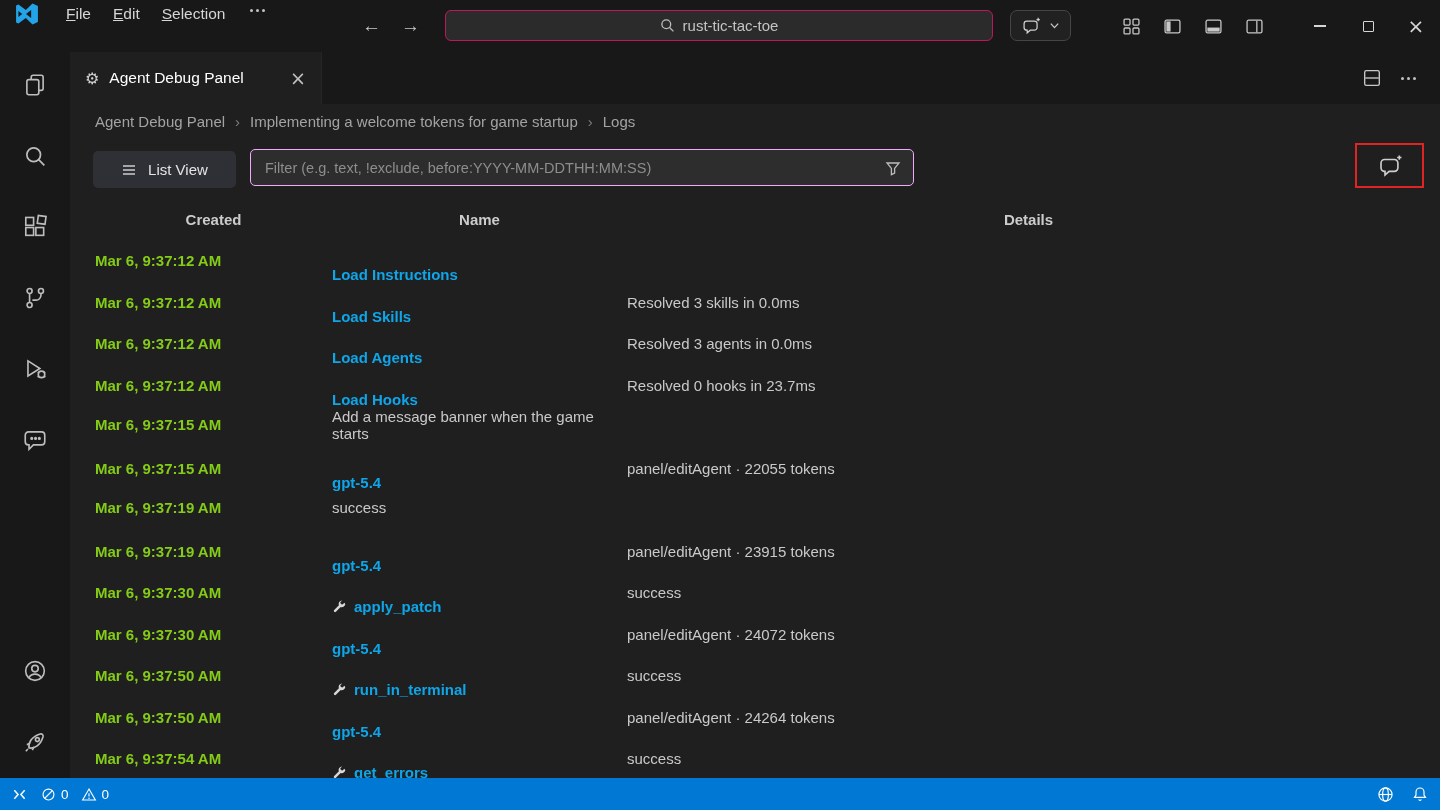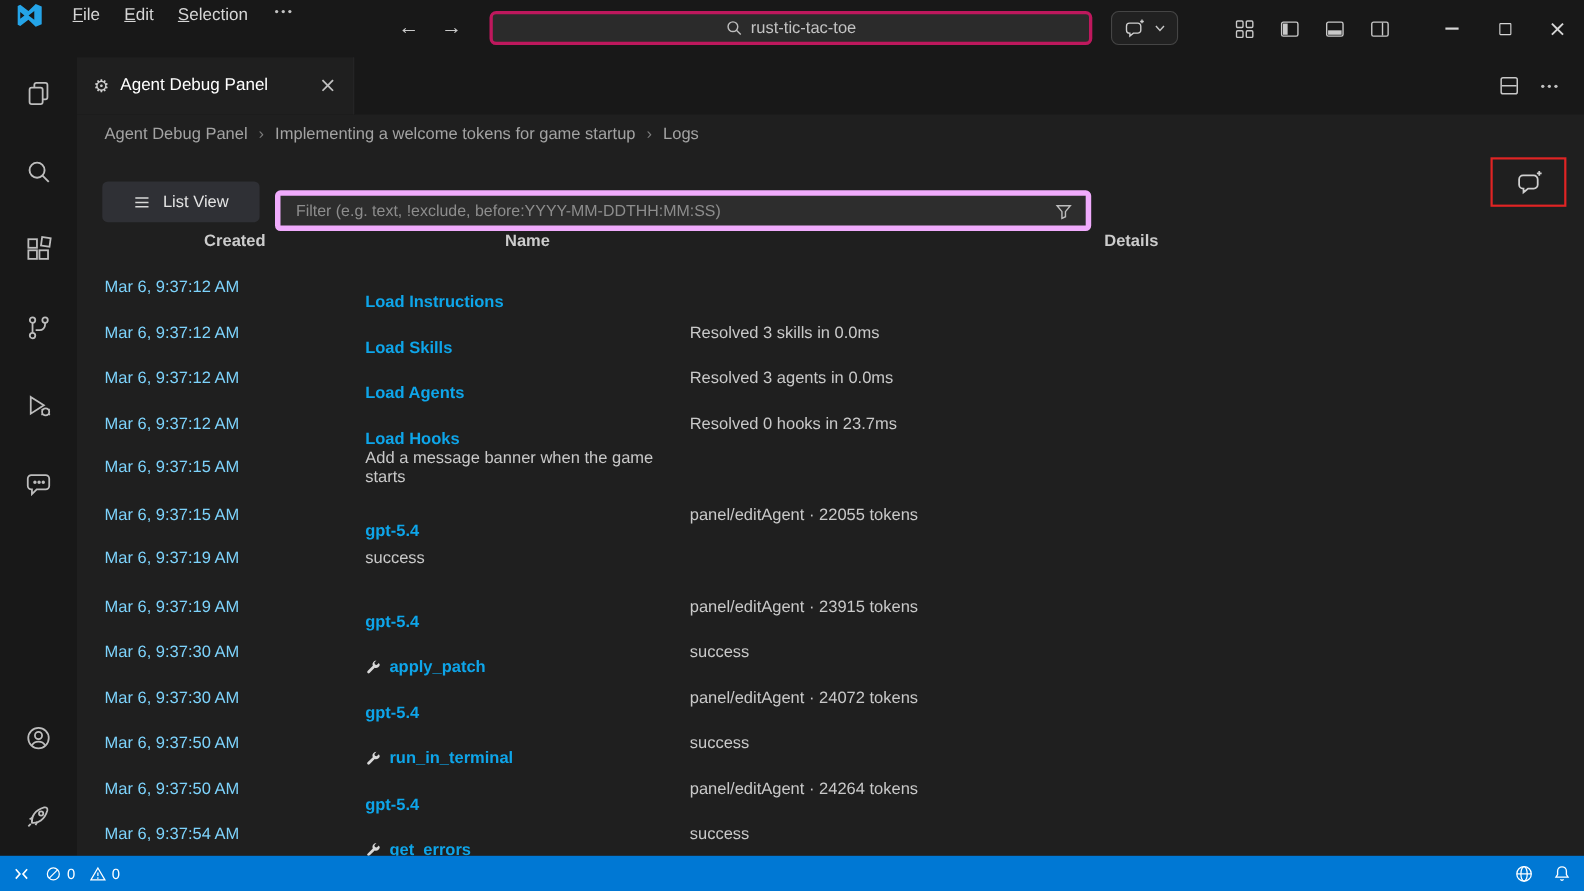--- a/index.html
+++ b/index.html
@@ -17,21 +17,21 @@
   
   .titlebar{position:absolute;left:0;top:0;width:1440px;height:52px;background:var(--titlebar-bg);color:var(--txt);}
   .tb-left{position:absolute;left:0;top:0;height:52px;display:flex;padding-left:14px;}
   .vscode-logo{width:27px;height:27px;margin-right:14px;display:flex;align-items:center;}
   .menu-item{display:inline-block;padding:5px 11px;font-size:15.5px;color:#d6d6d6;border-radius:5px;cursor:default;}
   .menu-item::first-letter{text-decoration:underline;}
   .more-dots{display:flex;gap:3px;padding:0 14px;align-items:center;height:20px;}
   .more-dots i{width:3px;height:3px;border-radius:50%;background:#c2c2c2;}
   .nav-arrows{position:absolute;left:362px;top:0;height:52px;display:flex;align-items:center;gap:20px;font-size:19px;color:#c9c9c9;}
   .nav-arrow{cursor:default;}
-  .tb-search{position:absolute;left:445px;top:10px;width:548px;height:31px;background:#2b2b2b;border:3px solid #be185d;border-radius:6px;display:flex;align-items:center;justify-content:center;gap:8px;color:#c3c3c3;font-size:15px;}
+  .tb-search{position:absolute;left:445px;top:10px;width:548px;height:31px;background:#2b2b2b;border:1px solid #be185d;border-radius:6px;display:flex;align-items:center;justify-content:center;gap:8px;color:#c3c3c3;font-size:15px;}
   .tb-copilot{position:absolute;left:1010px;top:10px;height:31px;display:flex;align-items:center;gap:8px;padding:0 10px;border:1px solid #454545;border-radius:7px;background:#212121;}
   .tb-right{position:absolute;right:0;top:0;height:52px;display:flex;align-items:center;}
   .layout-icons{display:flex;gap:17px;margin-right:30px;align-items:center;}
   .layout-btn{display:flex;align-items:center;justify-content:center;width:24px;height:24px;}
   .win-controls{display:flex;height:52px;}
   .win-btn{width:48px;height:52px;display:flex;align-items:center;justify-content:center;color:#d6d6d6;}
   .minimize-shape{width:12px;height:1.4px;background:#d6d6d6;}
   .maximize-shape{width:11px;height:11px;border:1.3px solid #d6d6d6;border-radius:1px;}
   .close-shape{font-size:20px;line-height:1;color:#d6d6d6;font-family:"DejaVu Sans",sans-serif;}
 
@@ -52,31 +52,31 @@
   .tab-actions{margin-left:auto;display:flex;align-items:center;gap:20px;padding-right:24px;}
   .dots-icon{display:flex;gap:3px;align-items:center;}
   .dots-icon i{width:3px;height:3px;border-radius:50%;background:#c2c2c2;}
 
   .breadcrumbs{height:35px;display:flex;align-items:center;padding-left:25px;color:#a3a3a3;font-size:15px;}
   .crumb{cursor:default;}
   .crumb::after{content:"\203A";margin:0 10px;color:#7d7d7d;}
   .crumb:last-child::after{content:"";margin:0;}
 
   .toolbar{position:absolute;left:0;top:96px;right:0;height:46px;}
-  .list-view-btn{position:absolute;left:23px;top:17px;width:143px;height:37px;background:#2f3035;border-radius:5px;display:flex;align-items:center;justify-content:center;gap:11px;color:#e4e4e4;font-size:15px;}
-  .filter-box{position:absolute;left:180px;top:1px;width:742px;height:37px;background:#2d2d2d;border:5px solid #f0abfc;border-radius:5px;display:flex;align-items:center;padding:0 12px;margin-top:24px;}
+  .list-view-btn{position:absolute;left:23px;top:3px;width:143px;height:37px;background:#2f3035;border-radius:5px;display:flex;align-items:center;justify-content:center;gap:11px;color:#e4e4e4;font-size:15px;}
+  .filter-box{position:absolute;left:180px;top:1px;width:664px;height:37px;background:#2d2d2d;border:1px solid #f0abfc;border-radius:5px;display:flex;align-items:center;padding:0 12px;}
   .filter-input{flex:1;background:transparent;border:none;outline:none;color:#cccccc;font-size:14.5px;font-family:"Liberation Sans","DejaVu Sans",sans-serif;}
   .filter-input::placeholder{color:#8d8d8d;}
   .annotation-box{position:absolute;left:1285px;top:-5px;width:69px;height:45px;border:2px solid var(--red);display:flex;align-items:center;justify-content:center;}
   .toolbar-copilot-btn{display:flex;align-items:center;justify-content:center;width:40px;height:34px;}
 
   .table-header{position:absolute;left:25px;right:10px;top:148px;height:38px;display:grid;grid-template-columns:237px 295px 1fr;align-items:center;color:#cccccc;font-weight:700;font-size:15px;text-align:center;}
   .table-body{position:absolute;left:25px;right:10px;top:186px;bottom:0;overflow:hidden;}
   .trow{display:grid;grid-template-columns:237px 295px 1fr;align-items:center;height:41.5px;font-size:15px;}
-  .cell.created{color:#7dd3fc;}
+  .cell.created{color:#84cc16;font-weight:bold;}
   .cell.name{color:#0ea5e9;font-weight:700;display:flex;gap:8px;margin-top:28px;}
   .cell.details{color:#c9c9c9;}
   .tool-icon{display:inline-flex;align-items:center;}
 
   
   .statusbar{position:absolute;left:0;bottom:0;width:1440px;height:32px;background:var(--statusbar-bg);display:flex;align-items:center;color:#ffffff;font-size:13.5px;padding:0 12px;}
   .sb-item{display:flex;align-items:center;gap:5px;margin-right:14px;}
   .sb-right{margin-left:auto;display:flex;align-items:center;gap:18px;}
   .sb-count{color:#ffffff;}
 

